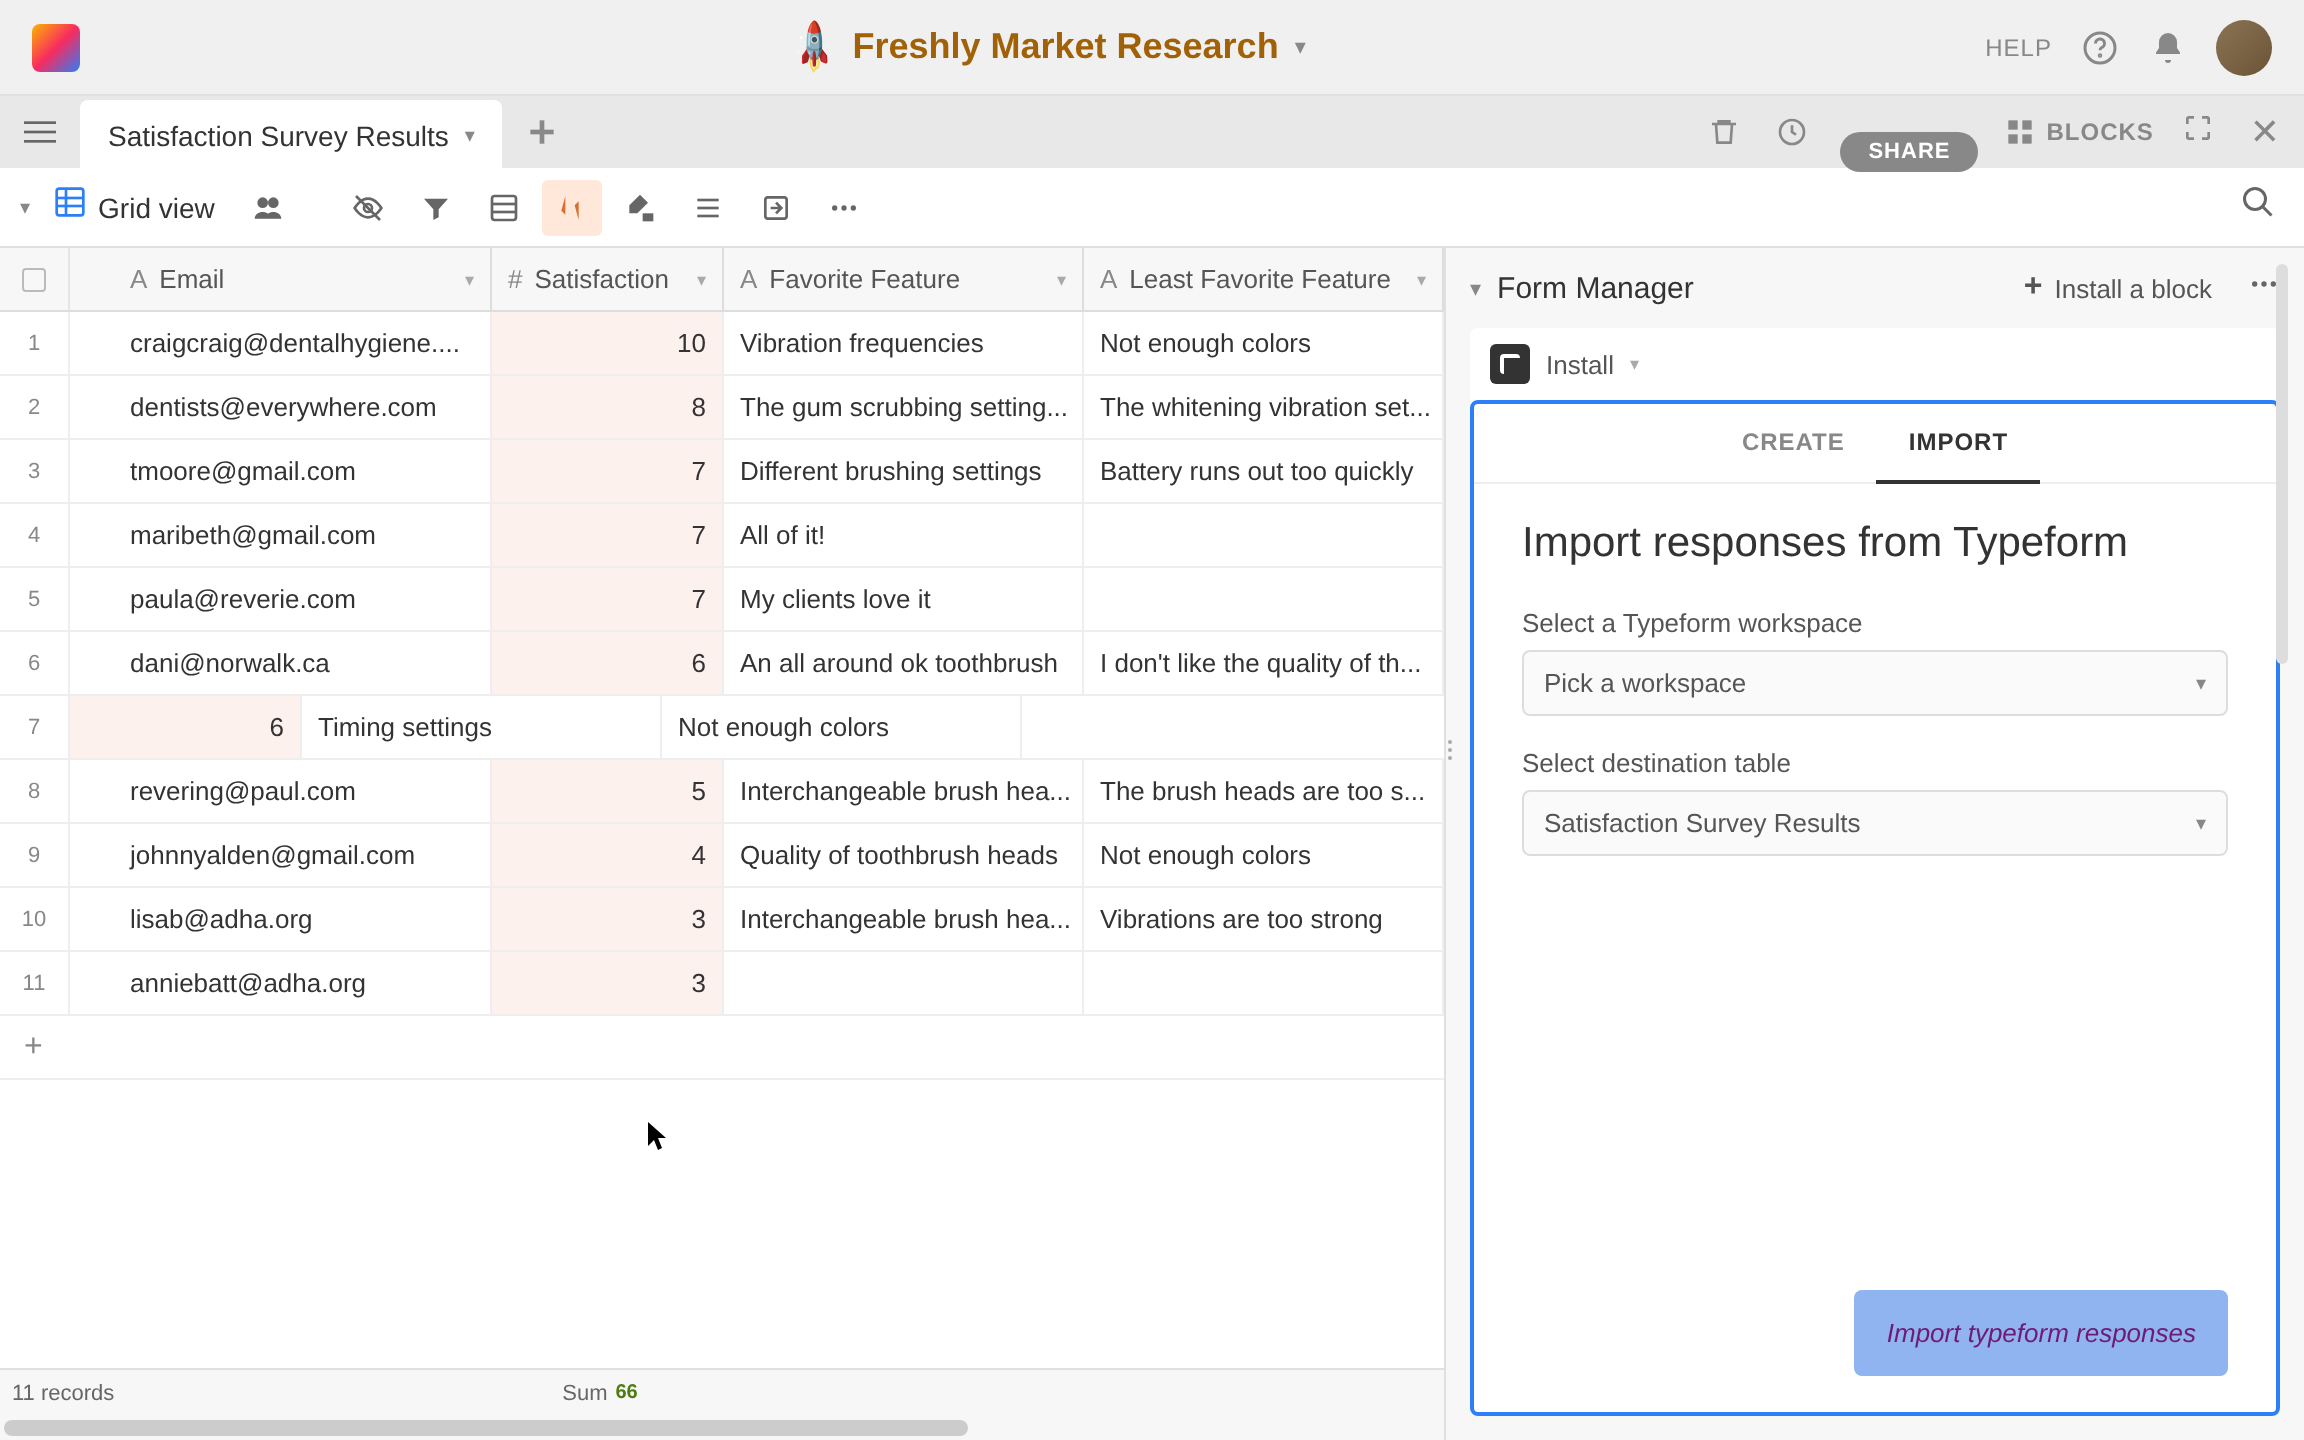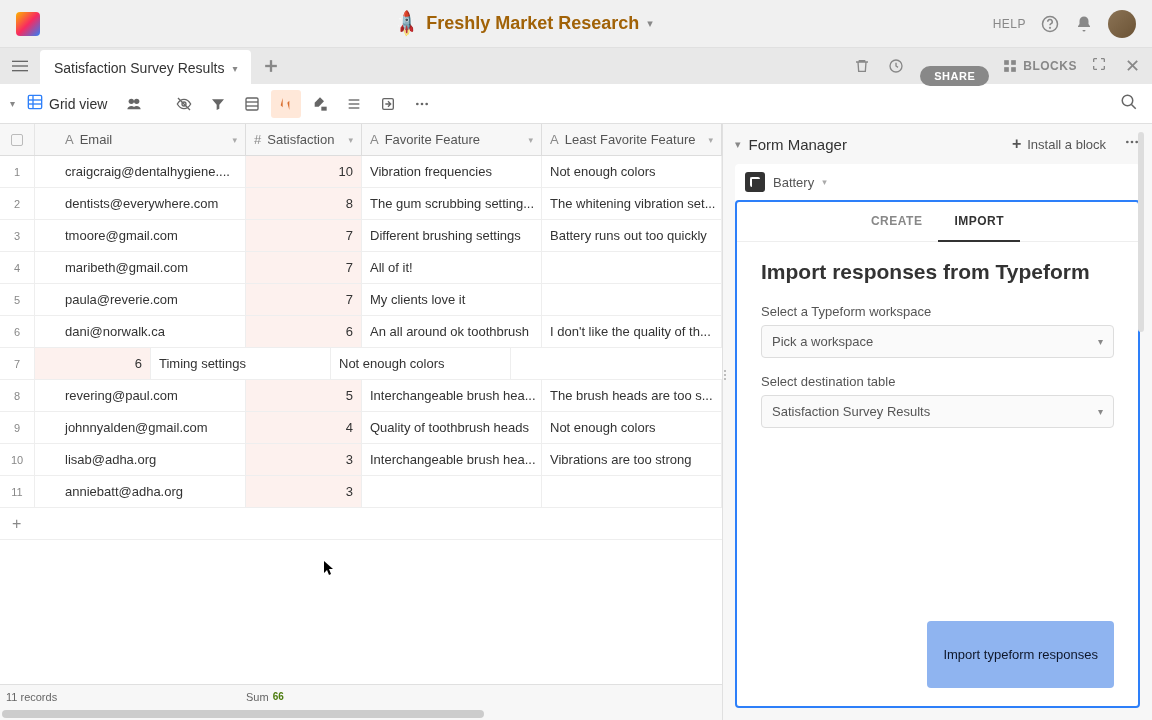--- a/index.html
+++ b/index.html
@@ -60,21 +60,21 @@
 .grid-row { display: flex; height: 32px; border-bottom: 1px solid #eee; }
 .gr-num { width: 35px; display: flex; align-items: center; justify-content: center; font-size: 11px; color: #888; border-right: 1px solid #eee; }
 .gr-cell { display: flex; align-items: center; padding: 0 8px; border-right: 1px solid #eee; font-size: 13px; color: #333; overflow: hidden; white-space: nowrap; text-overflow: ellipsis; }
 .gr-cell.email { padding-left: 30px; }
 .gr-cell.sat { justify-content: flex-end; background: #fdf1ee; }
 .add-row { height: 32px; display: flex; align-items: center; padding-left: 12px; color: #888; cursor: pointer; border-bottom: 1px solid #eee; }
 
 
 .grid-footer { height: 24px; background: #f7f7f7; display: flex; align-items: center; border-top: 1px solid #e0e0e0; font-size: 11px; color: #666; }
 .gf-records { padding-left: 6px; width: 246px; }
-.gf-sum { display: flex; gap: 4px; width: 116px; justify-content: flex-start; padding-right: 8px; }
+.gf-sum { display: flex; gap: 4px; width: 116px; justify-content: center; padding-right: 8px; }
 .gf-sum-val { font-weight: 600; color: #4d7c0f; font-size: 10px; }
 .grid-hscroll { height: 12px; background: #f7f7f7; position: relative; }
 .grid-hscroll-thumb { position: absolute; left: 2px; top: 2px; height: 8px; width: 482px; background: #ccc; border-radius: 4px; }
 
 
 .blocks-header { height: 40px; display: flex; align-items: center; padding: 0 12px; gap: 8px; }
 .blocks-caret { color: #888; font-size: 11px; }
 .blocks-title { font-size: 15px; font-weight: 500; color: #333; }
 .install-block { margin-left: auto; display: flex; align-items: center; gap: 6px; font-size: 13px; color: #555; cursor: pointer; }
 .blocks-menu { color: #666; cursor: pointer; margin-left: 10px; }
@@ -84,25 +84,25 @@
 .typeform-icon { width: 20px; height: 20px; background: #333; border-radius: 3px; display: flex; align-items: center; justify-content: center; }
 .typeform-icon-inner { width: 10px; height: 10px; border: 2px solid #fff; border-radius: 2px; border-right: none; border-bottom: none; transform: rotate(0deg);}
 .block-name { font-size: 13px; color: #555; }
 .block-name-caret { color: #aaa; font-size: 9px; }
 
 .block-content { border: 2px solid #2d7ff9; border-radius: 4px; margin: 0 0 0 0; display: flex; flex-direction: column; flex: 1; }
 .block-tabs { display: flex; border-bottom: 1px solid #eee; justify-content: center; }
 .block-tab { padding: 12px 16px; font-size: 12px; font-weight: 600; letter-spacing: 0.5px; color: #888; cursor: pointer; }
 .block-tab.active { color: #333; border-bottom: 2px solid #333; margin-bottom: -1px; }
 .block-body { padding: 18px 24px; flex: 1; display: flex; flex-direction: column; }
-.import-h1 { font-size: 21px; font-weight: 700; color: #333; margin-bottom: 12px; }
+.import-h1 { font-size: 21px; font-weight: 400; color: #333; margin-bottom: 12px; }
 .form-label { font-size: 13px; color: #555; margin-bottom: 6px; margin-top: 8px; }
 .form-select { border: 1px solid #ddd; border-radius: 4px; padding: 8px 10px; font-size: 13px; color: #555; display: flex; align-items: center; justify-content: space-between; background: #fafafa; cursor: pointer; }
 .form-select-caret { color: #888; font-size: 10px; }
-.import-btn { margin-top: auto; margin-left: auto; background: #8fb4f0; color: #0f172a; border-radius: 4px; padding: 26px 16px; font-size: 13px; cursor: pointer; border: none; }
+.import-btn { margin-top: auto; margin-left: auto; background: #8fb4f0; color: #701a75; border-radius: 4px; padding: 14px 16px; font-size: 13px; cursor: pointer; border: none; font-style: italic; }
 
 .sidebar-vscroll { position: absolute; right: 8px; top: 132px; width: 6px; height: 200px; background: #ddd; border-radius: 3px; }
 
 .cursor-fake { position: absolute; left: 324px; top: 561px; width: 12px; height: 16px; pointer-events: none; }
 .cursor-fake svg { width: 12px; height: 16px; }
 
 .drag-handle { position: absolute; left: 722px; top: 360px; width: 6px; height: 30px; display: flex; flex-direction: column; align-items: center; justify-content: center; gap: 2px; cursor: col-resize; }
 .drag-handle span { width: 2px; height: 2px; background: #aaa; border-radius: 50%; }
 
 
@@ -402,21 +402,21 @@
             <circle cx="12" cy="12" r="2"></circle>
             <circle cx="19" cy="12" r="2"></circle>
           </svg></span>
     </div>
 
     <div class="block-card" style="flex:1;">
       <div class="block-card-hdr">
         <div class="typeform-icon">
             <div class="typeform-icon-inner"></div>
           </div>
-        <span class="block-name">Battery</span>
+        <span class="block-name">Install</span>
         <span class="block-name-caret">▾</span>
       </div>
       <div class="block-content">
         <div class="block-tabs">
           <div class="block-tab">CREATE</div>
           <div class="block-tab active">IMPORT</div>
         </div>
         <div class="block-body">
           <div class="import-h1">Import responses from Typeform</div>
           <div class="form-label">Select a Typeform workspace</div>

